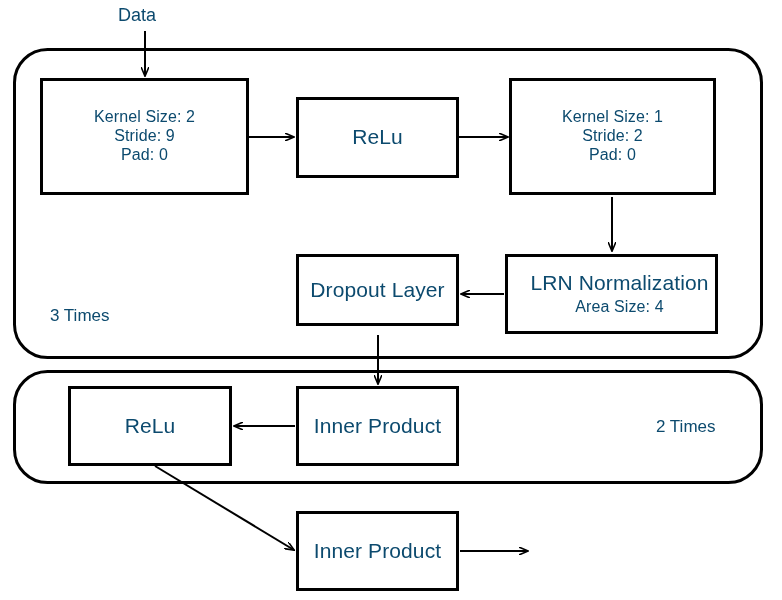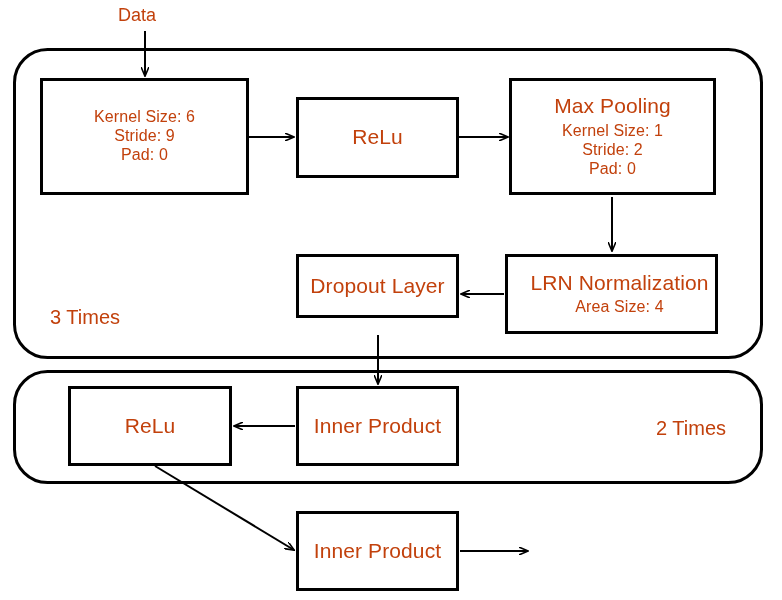--- a/index.html
+++ b/index.html
@@ -7,21 +7,21 @@
     padding: 0;
     background: #ffffff;
   }
   #stage {
     position: relative;
     width: 782px;
     height: 600px;
     background: #ffffff;
     overflow: hidden;
     font-family: "Liberation Sans", sans-serif;
-    color: #c2410c;
+    color: #0c4a6e;
   }
   #svg-layer {
     position: absolute;
     left: 0;
     top: 0;
     width: 782px;
     height: 600px;
   }
   .node {
     position: absolute;
@@ -41,21 +41,21 @@
   }
   .node .param {
     font-size: 16px;
     letter-spacing: 0.1px;
   }
   .node.has-params .title {
     margin-bottom: 3px;
   }
   .group-label {
     position: absolute;
-    font-size: 20px;
+    font-size: 17px;
     white-space: nowrap;
   }
   .edge-label {
     position: absolute;
     font-size: 18px;
     white-space: nowrap;
   }
 </style>
 </head>
 <body>
@@ -92,42 +92,41 @@
     <line x1="460" y1="551" x2="528" y2="551" stroke="#000000" stroke-width="2" marker-end="url(#arrowhead)"></line>
   </svg>
 
   <div class="edge-label" style="left:118px; top:5px;">Data</div>
 
   <div class="group-label" style="left:50px; top:306px;">3 Times</div>
 
   <div class="group-label" style="left:656px; top:417px;">2 Times</div>
 
   <div class="node has-params" style="left:40px; top:78px; width:209px; height:117px;">
-    <div class="param">Kernel Size: 6</div>
+    <div class="param">Kernel Size: 2</div>
     <div class="param">Stride: 9</div>
     <div class="param">Pad: 0</div>
   </div>
 
   <div class="node" style="left:296px; top:97px; width:163px; height:81px;">
     <div class="title">ReLu</div>
   </div>
 
   <div class="node has-params" style="left:509px; top:78px; width:207px; height:117px;">
-    <div class="title">Max Pooling</div>
     <div class="param">Kernel Size: 1</div>
     <div class="param">Stride: 2</div>
     <div class="param">Pad: 0</div>
   </div>
 
   <div class="node has-params" style="left:505px; top:254px; width:213px; height:80px;padding-left:16px;">
     <div class="title">LRN Normalization</div>
     <div class="param">Area Size: 4</div>
   </div>
 
-  <div class="node" style="left:296px; top:254px; width:163px; height:64px;">
+  <div class="node" style="left:296px; top:254px; width:163px; height:72px;">
     <div class="title">Dropout Layer</div>
   </div>
 
   <div class="node" style="left:68px; top:386px; width:164px; height:80px;">
     <div class="title">ReLu</div>
   </div>
 
   <div class="node" style="left:296px; top:386px; width:163px; height:80px;">
     <div class="title">Inner Product</div>
   </div>

